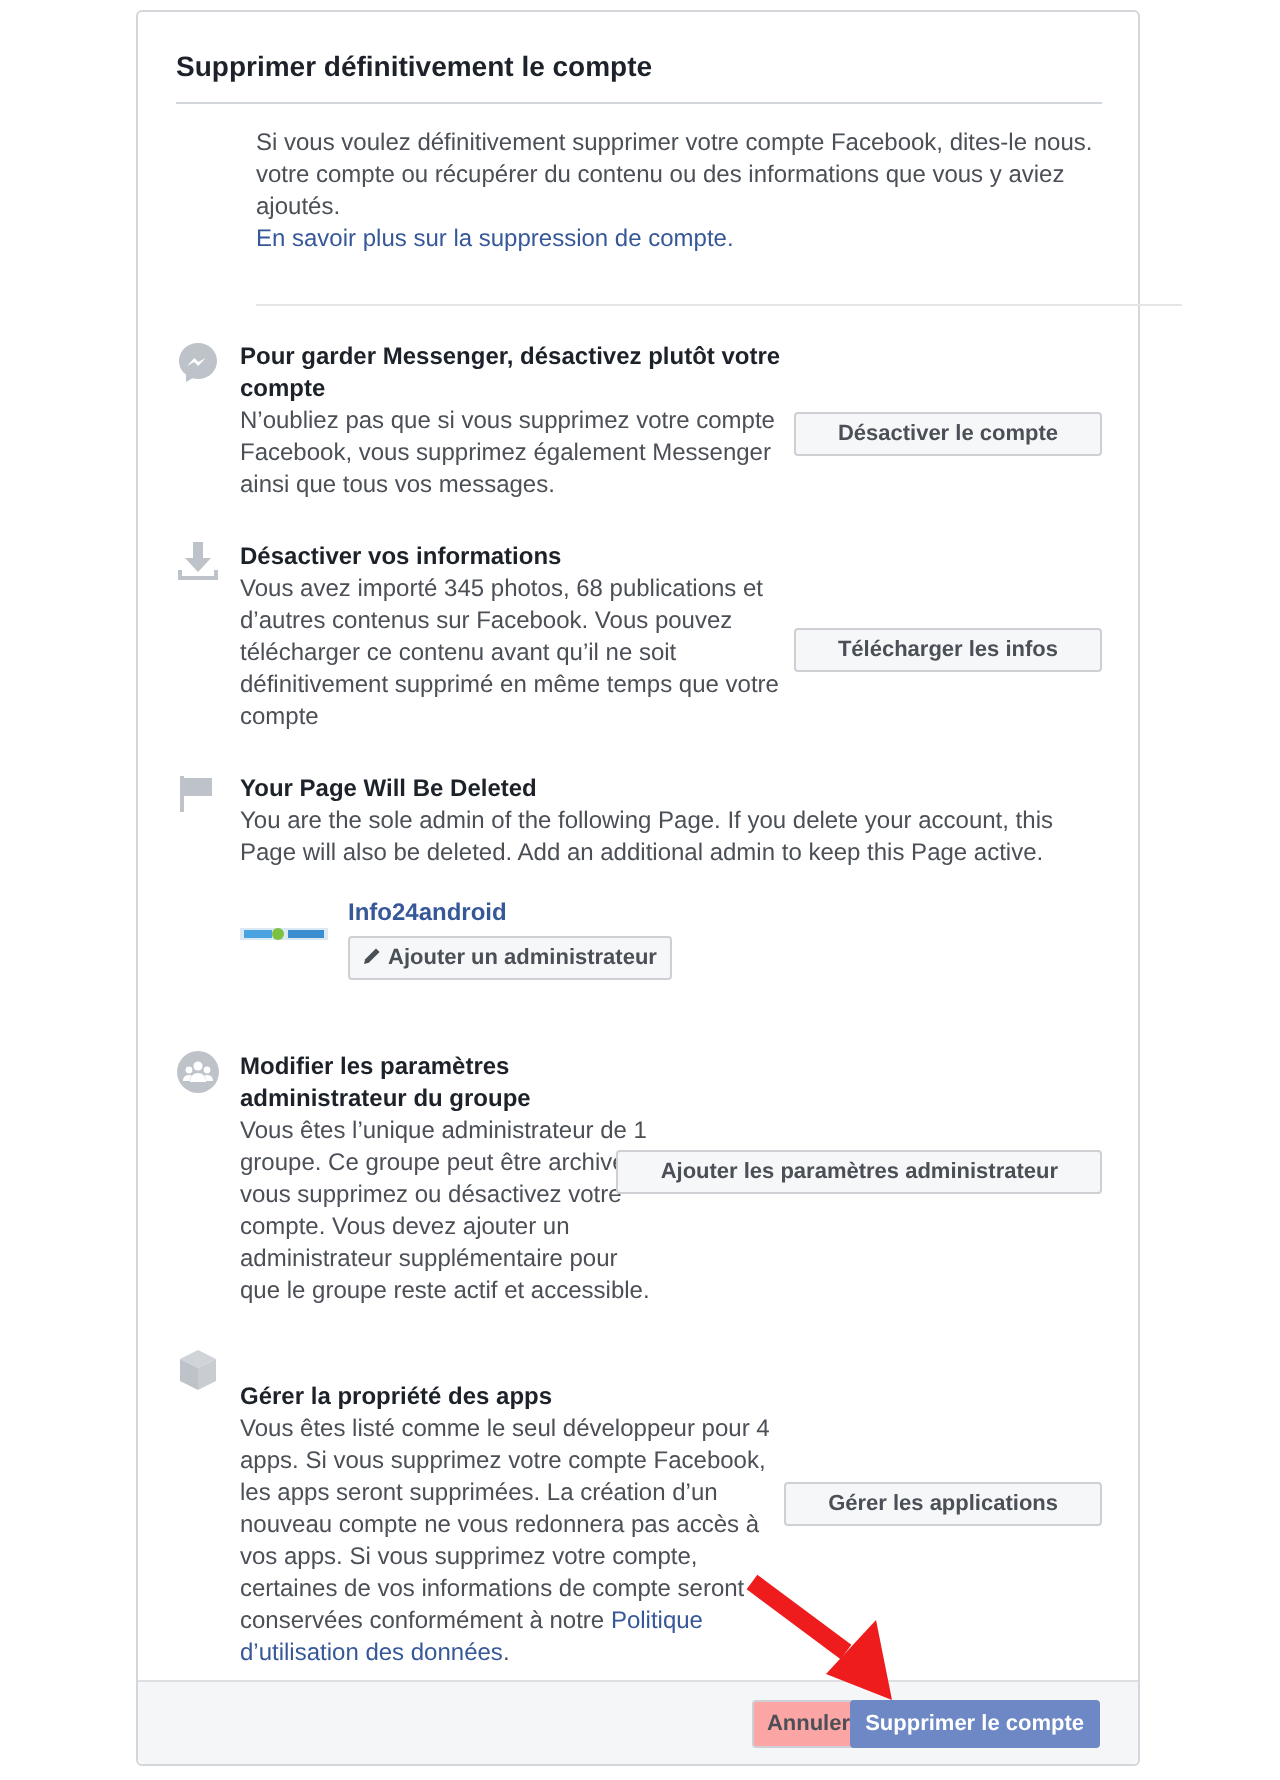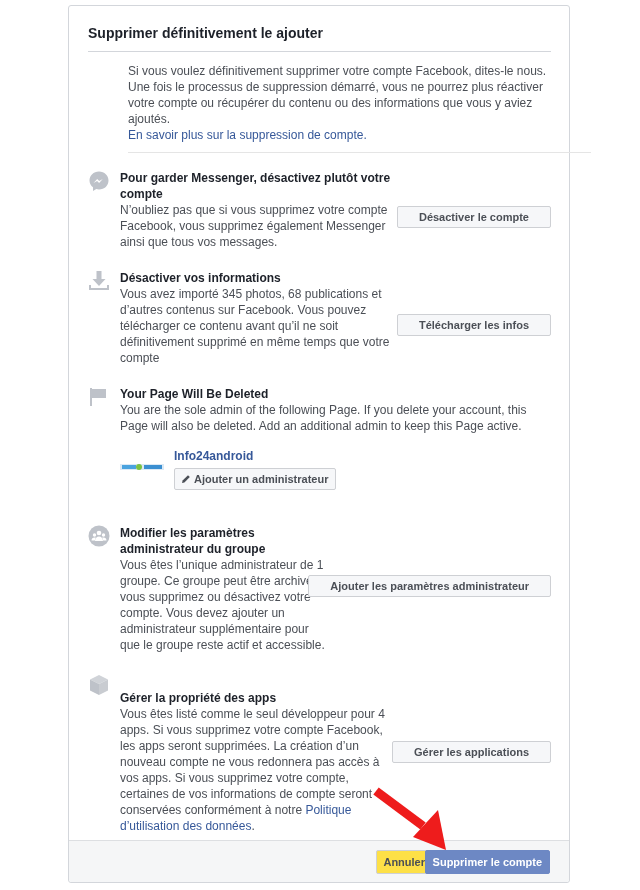--- a/index.html
+++ b/index.html
@@ -47,42 +47,41 @@
   }
   .add-admin-btn svg { vertical-align: -1px; margin-right: 3px; }
 
   .footer {
     position: absolute; left: 0; bottom: 0; width: 500px; height: 42px;
     background: #f5f6f7; border-top: 1px solid #dddfe2; border-radius: 0 0 3px 3px;
   }
   .cancel-btn {
     position: absolute; right: 137px; top: 9px; height: 24px; padding: 0 6px; line-height: 22px;
     font-size: 11px; font-weight: bold; color: #4b4f56;
-    background: #fde047; border: 1px solid #ced0d4; border-radius: 2px; cursor: pointer;
+    background: #fca5a5; border: 1px solid #ced0d4; border-radius: 2px; cursor: pointer;
   }
   .delete-btn {
     position: absolute; right: 19px; top: 9px; height: 24px; padding: 0 7px; line-height: 22px;
     font-size: 11px; font-weight: bold; color: #fff;
     background: #6d88c4; border: 1px solid #6d88c4; border-radius: 2px; cursor: pointer; text-align: center;
   }
 
   .arrow { position: absolute; left: 0; top: 0; width: 640px; height: 890px; pointer-events: none; }
 </style>
 </head>
 <body>
 
 <div class="card">
 
   <div class="header">
-    <div class="header-title">Supprimer définitivement le ajouter</div>
+    <div class="header-title">Supprimer définitivement le compte</div>
   </div>
 
   <div class="intro">
     <div>Si vous voulez définitivement supprimer votre compte Facebook, dites-le nous.</div>
-    <div>Une fois le processus de suppression démarré, vous ne pourrez plus réactiver</div>
     <div>votre compte ou récupérer du contenu ou des informations que vous y aviez</div>
     <div>ajoutés.</div>
     <a class="intro-link">En savoir plus sur la suppression de compte.</a>
   </div>
 
   <div class="section" style="top:164px;height:90px;">
     <svg class="sec-icon" viewBox="0 0 22 22">
       <path d="M11 1.5C5.5 1.5 1.5 5.5 1.5 10.5c0 2.8 1.3 5.2 3.5 6.8V21l3.3-1.9c.9.3 1.8.4 2.7.4 5.5 0 9.5-4 9.5-9S16.5 1.5 11 1.5z" fill="#bec2c9"></path>
       <path d="M5.5 13l3.7-4 2 2 3.6-2-3.7 4-2-2z" fill="#fff"></path>
     </svg>

